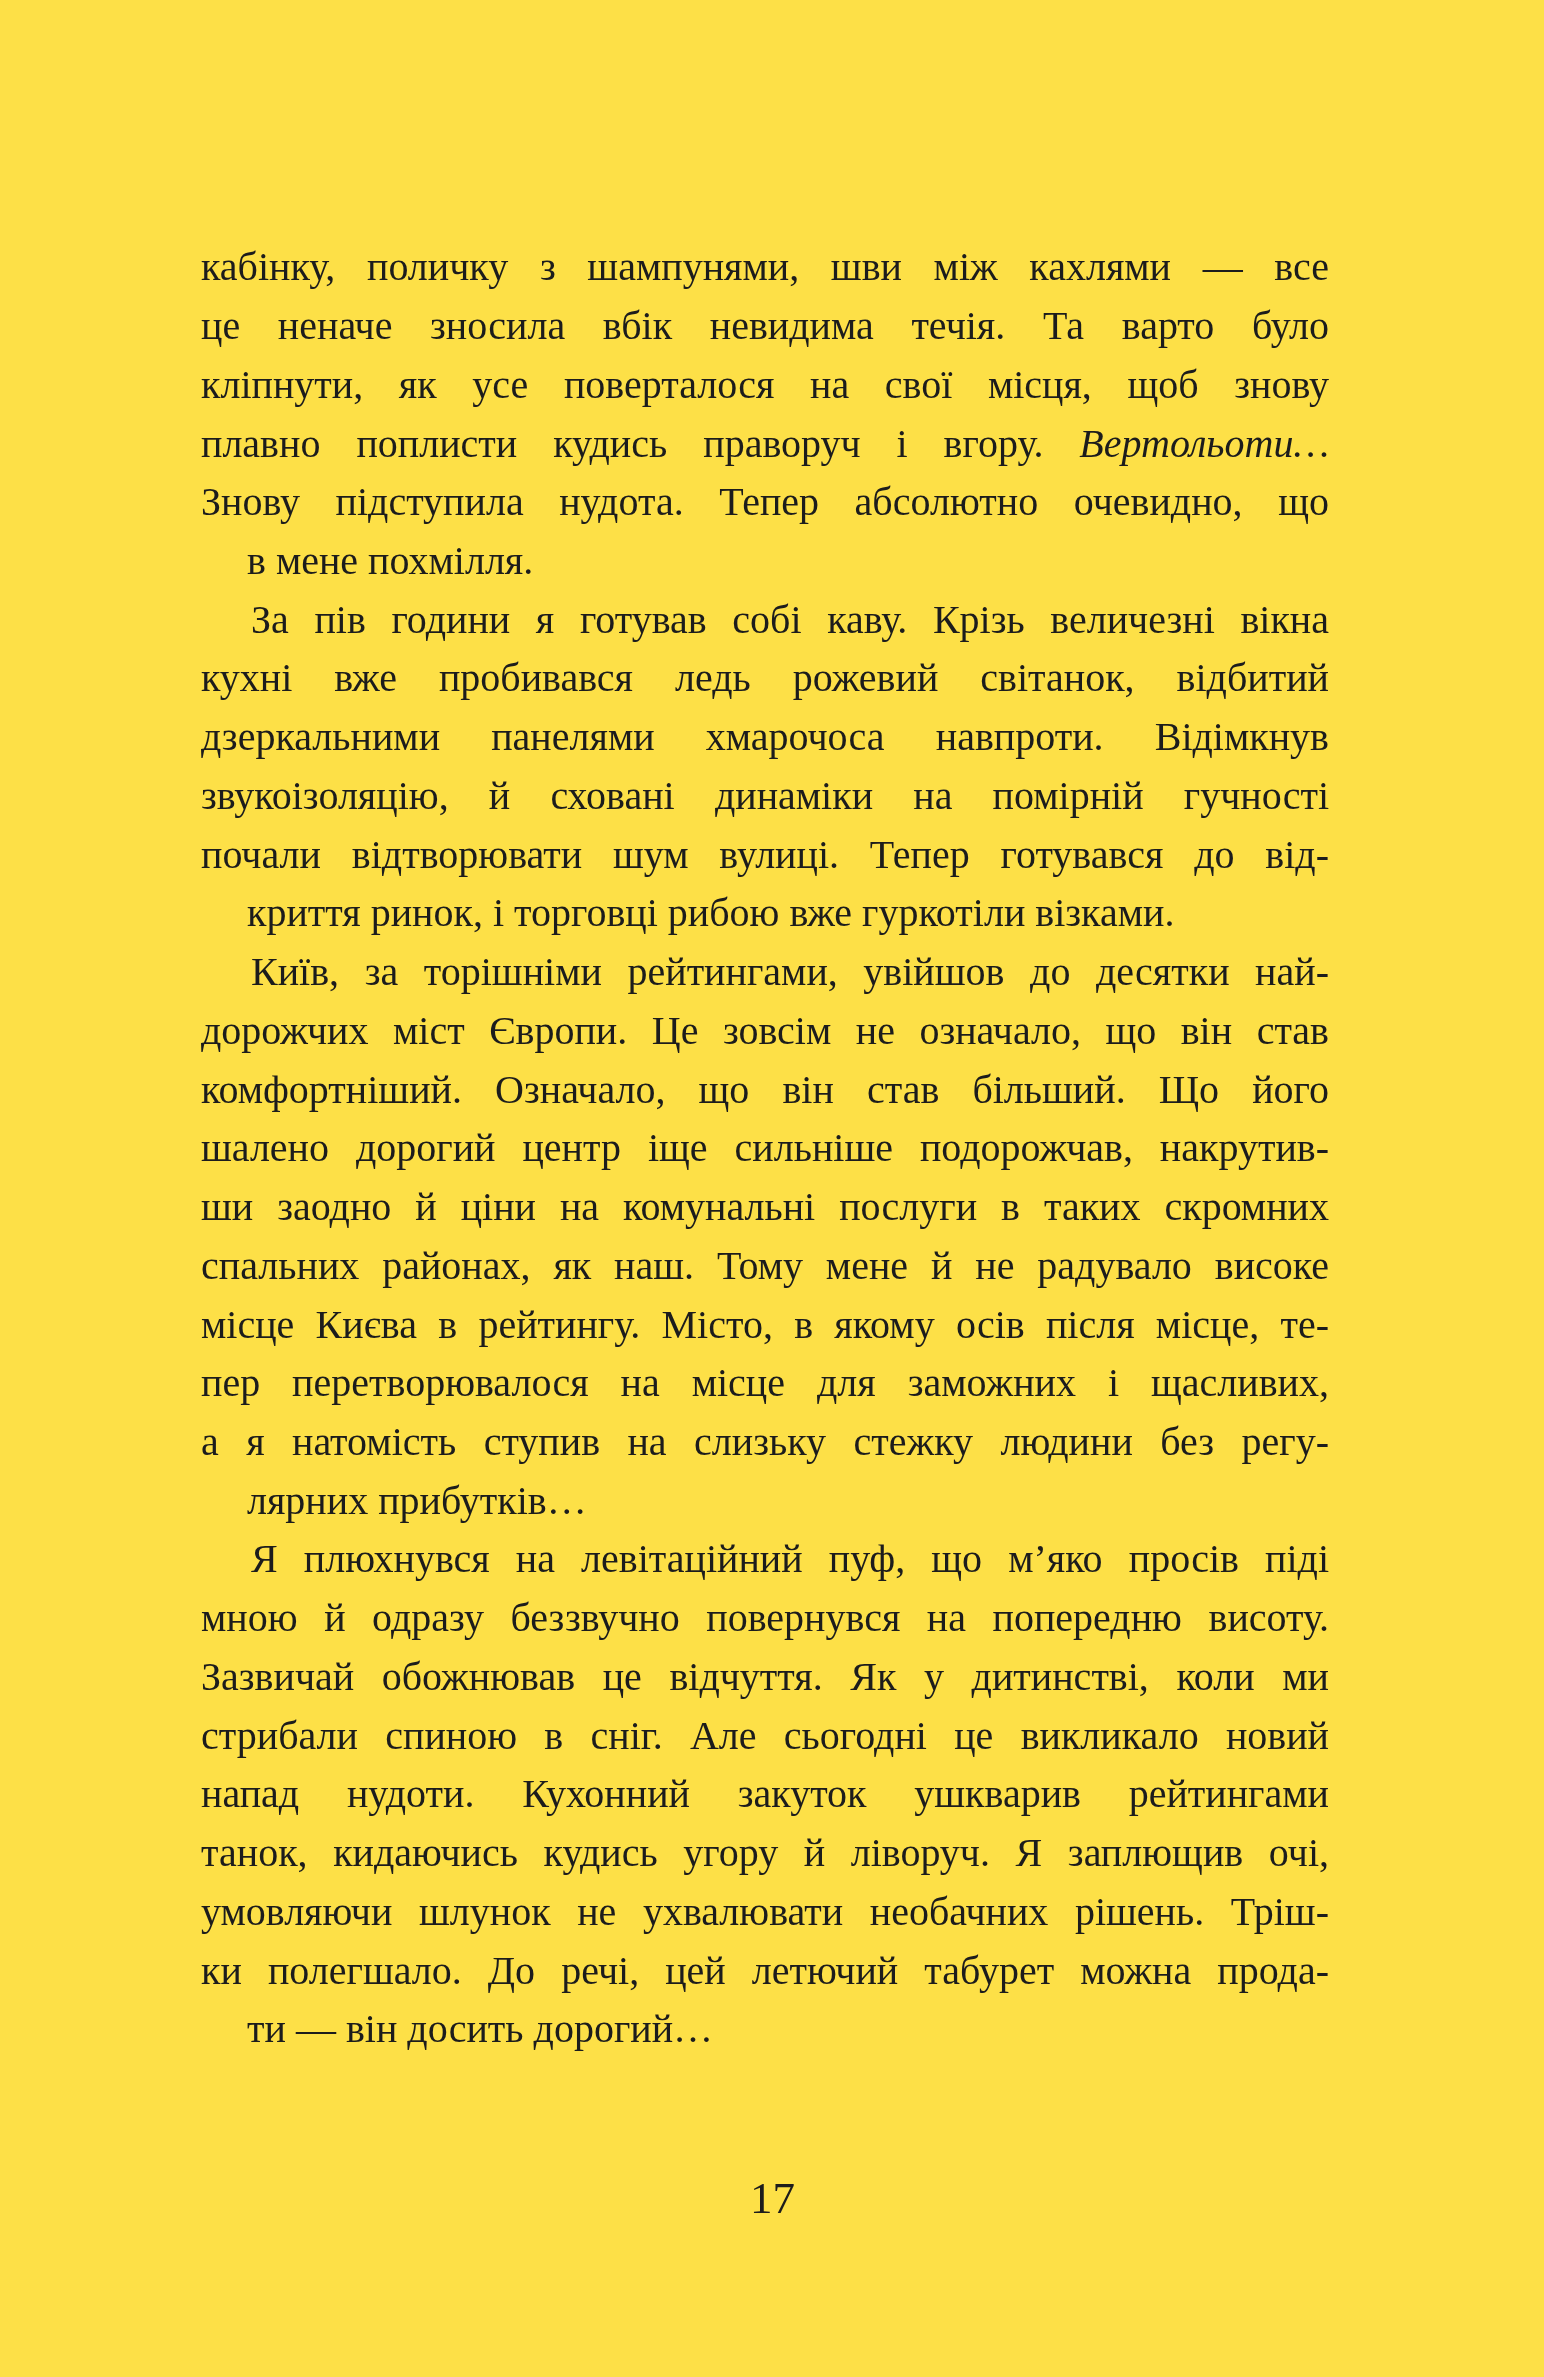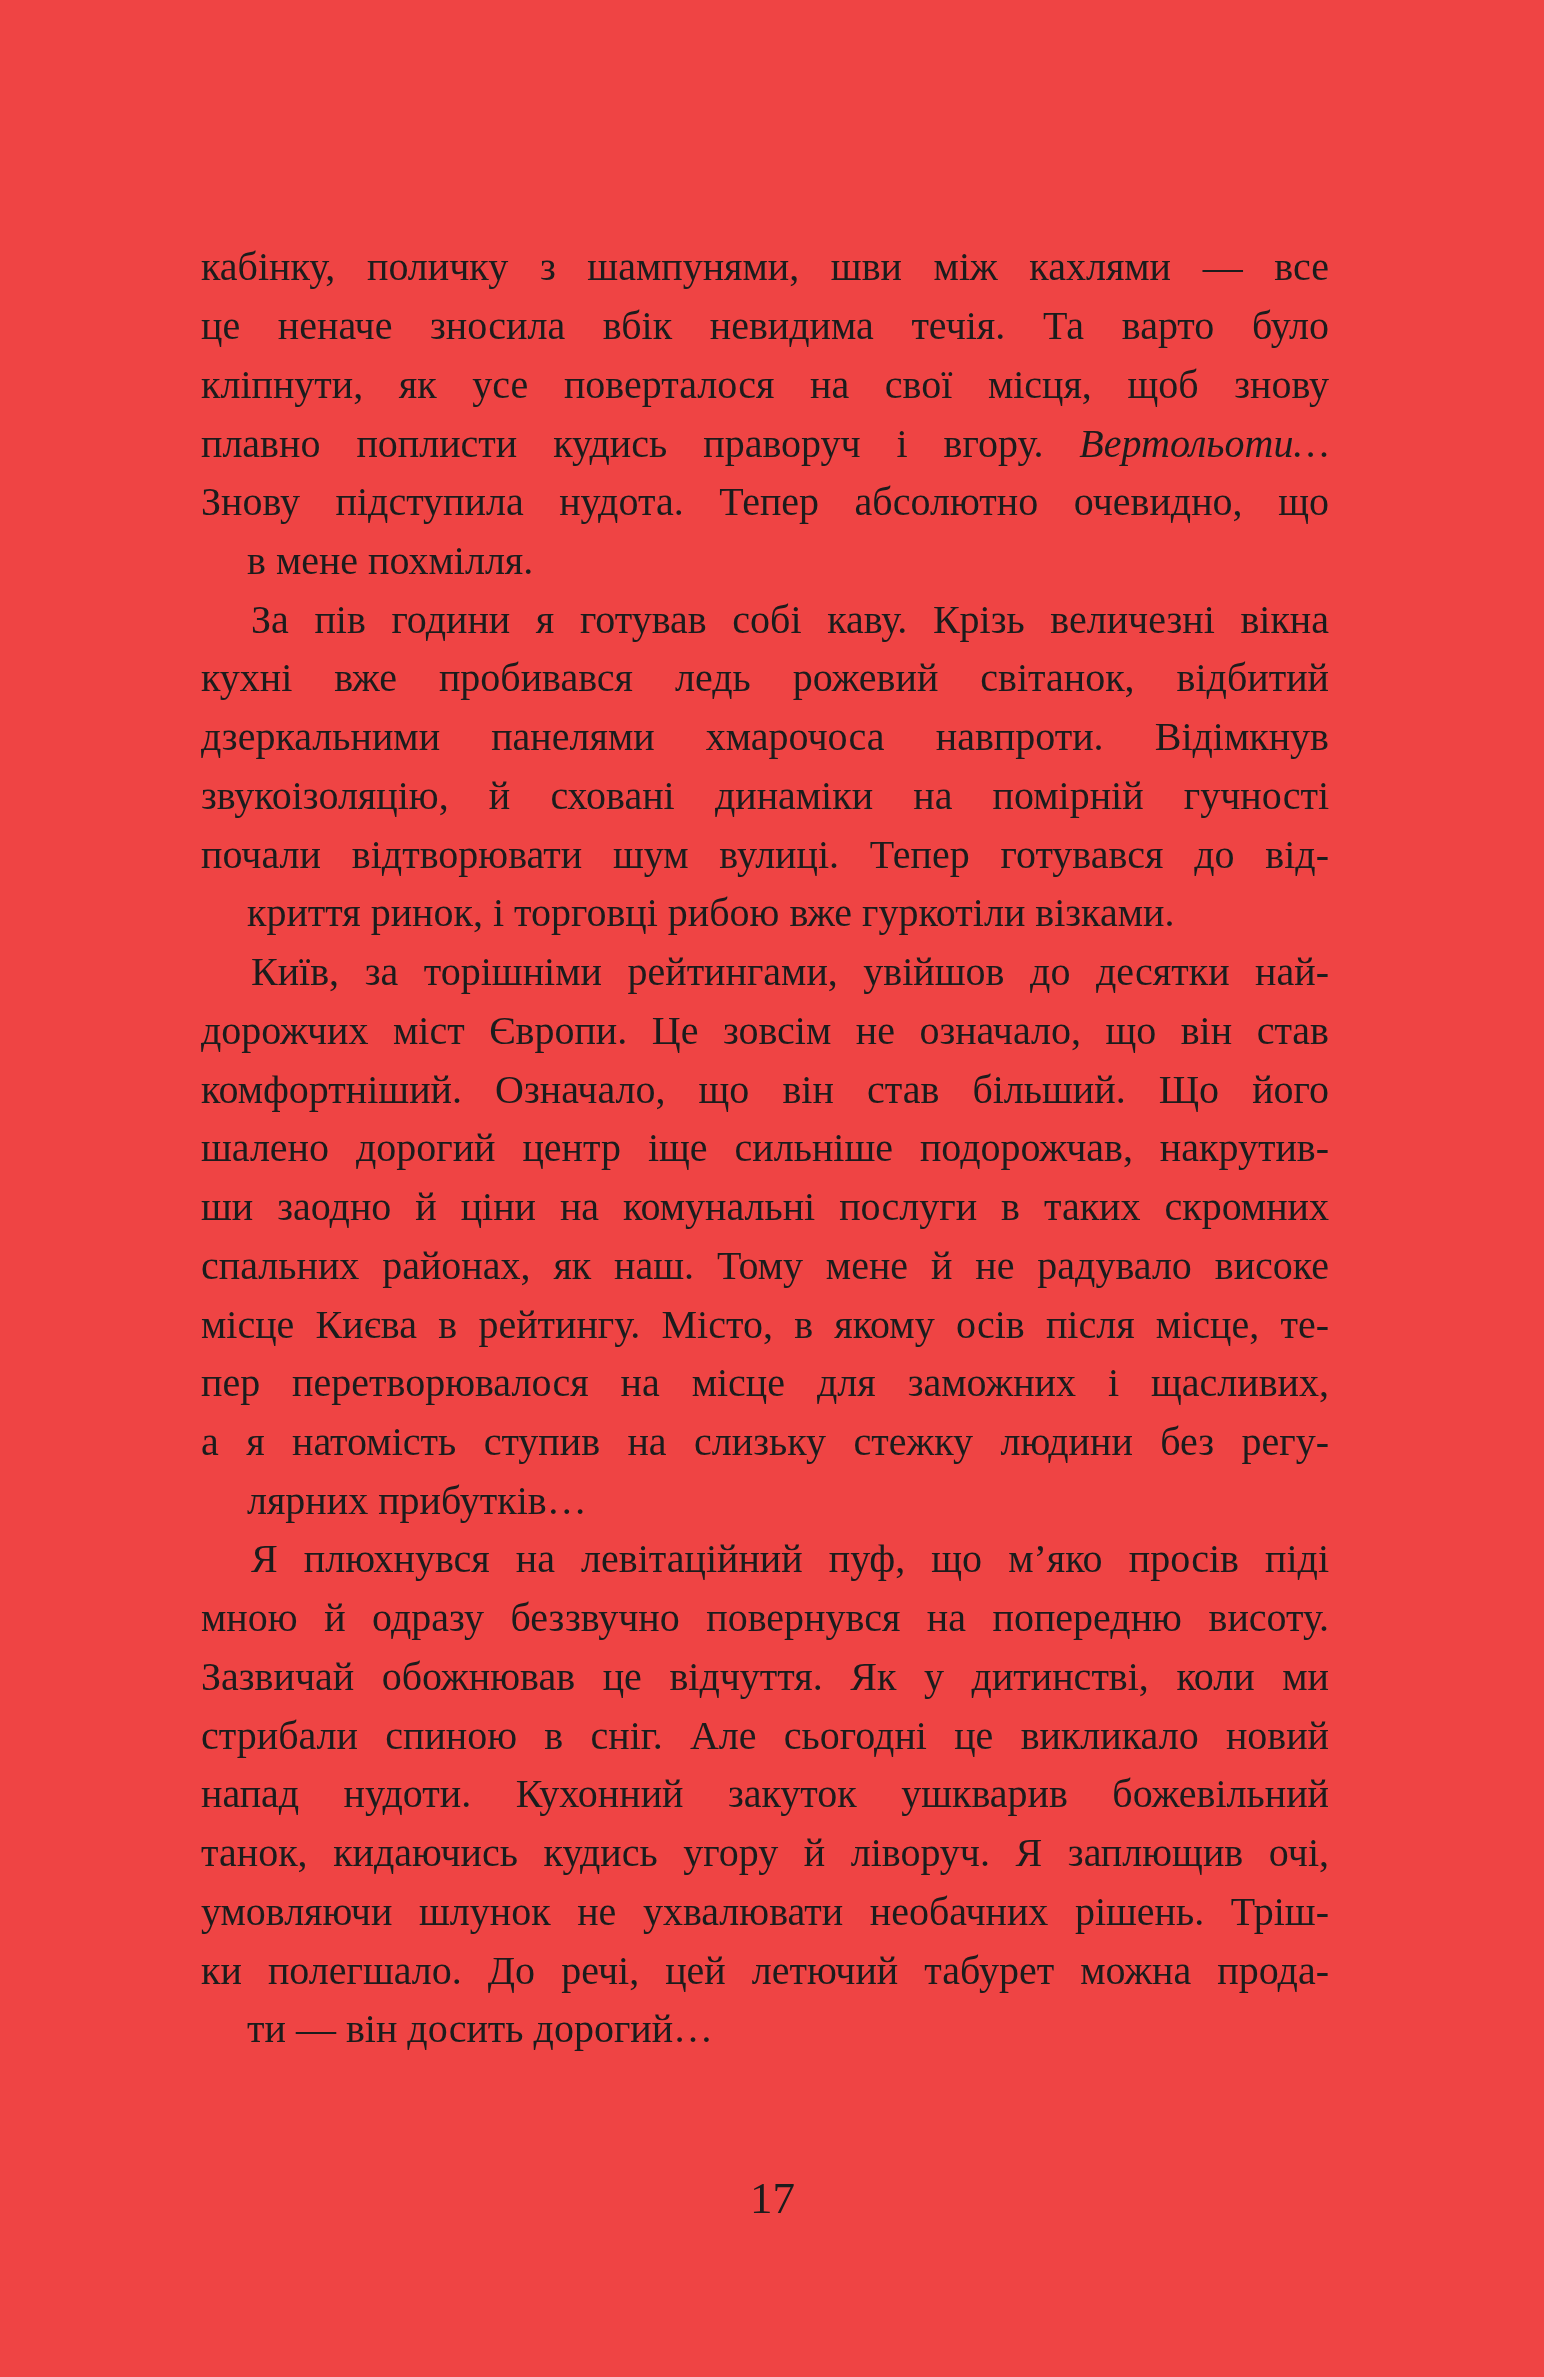--- a/index.html
+++ b/index.html
@@ -1,17 +1,17 @@
 <!DOCTYPE html>
 <html style="font-size:13px"><head>
 <meta charset="utf-8">
 <style>
   html, body { margin: 0; padding: 0; background: #ffffff; }
   body { width: 1545px; height: 2377px; position: relative; overflow: hidden; }
-  .page { position: absolute; left: 0; top: 0; width: 1545px; height: 2377px; background: #ef4444; }
+  .page { position: absolute; left: 0; top: 0; width: 1545px; height: 2377px; background: #fde047; }
   .text-block { position: absolute; left: 201px; top: 0; width: 1128px; }
   .line {
     position: absolute; left: 0; width: 1128px; height: 59px;
     font-family: "Liberation Serif", "DejaVu Serif", serif;
     font-size: 40px; line-height: 59px; color: #1c1c1c;
     white-space: nowrap; text-align: justify; text-align-last: justify;
     letter-spacing: 0px;
   }
   .line.last { text-align: left; text-align-last: left; margin-left: 46px; }
   .line.indent { padding-left: 50px; width: 1078px; }
@@ -50,21 +50,21 @@
     <div class="line" style="top:1236px">спальних районах, як наш. Тому мене й не радувало високе</div>
     <div class="line" style="top:1295px">місце Києва в рейтингу. Місто, в якому осів після місце, те-</div>
     <div class="line" style="top:1353px">пер перетворювалося на місце для заможних і щасливих,</div>
     <div class="line" style="top:1412px">а я натомість ступив на слизьку стежку людини без регу-</div>
     <div class="line last" style="top:1471px">лярних прибутків…</div>
 
     <div class="line indent" style="top:1529px">Я плюхнувся на левітаційний пуф, що м’яко просів піді</div>
     <div class="line" style="top:1588px">мною й одразу беззвучно повернувся на попередню висоту.</div>
     <div class="line" style="top:1647px">Зазвичай обожнював це відчуття. Як у дитинстві, коли ми</div>
     <div class="line" style="top:1706px">стрибали спиною в сніг. Але сьогодні це викликало новий</div>
-    <div class="line" style="top:1764px">напад нудоти. Кухонний закуток ушкварив божевільний</div>
+    <div class="line" style="top:1764px">напад нудоти. Кухонний закуток ушкварив рейтингами</div>
     <div class="line" style="top:1823px">танок, кидаючись кудись угору й ліворуч. Я заплющив очі,</div>
     <div class="line" style="top:1882px">умовляючи шлунок не ухвалювати необачних рішень. Тріш-</div>
     <div class="line" style="top:1941px">ки полегшало. До речі, цей летючий табурет можна прода-</div>
     <div class="line last" style="top:1999px">ти — він досить дорогий…</div>
 
   </div>
 
   <div class="page-number">17</div>
 </div>
 

